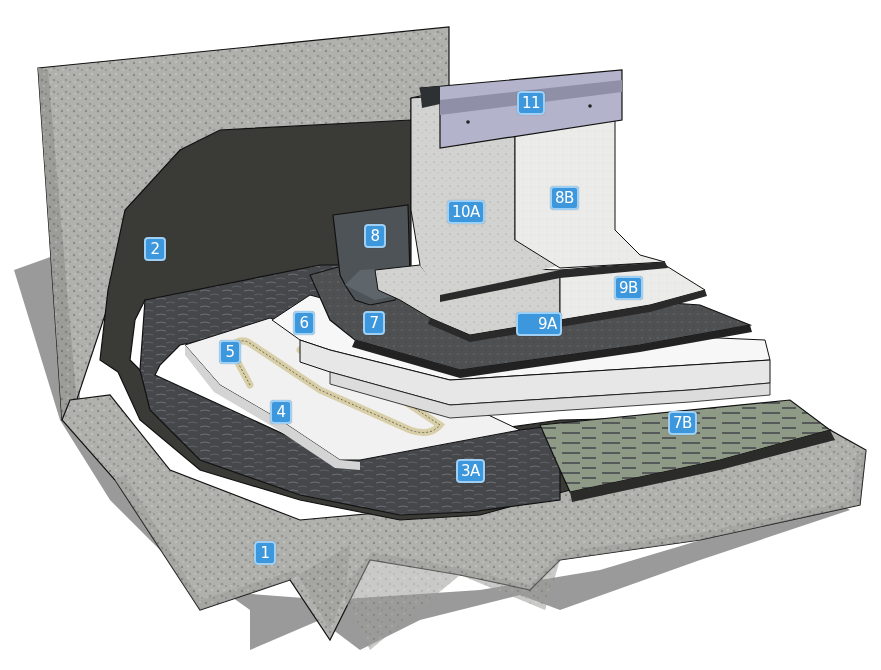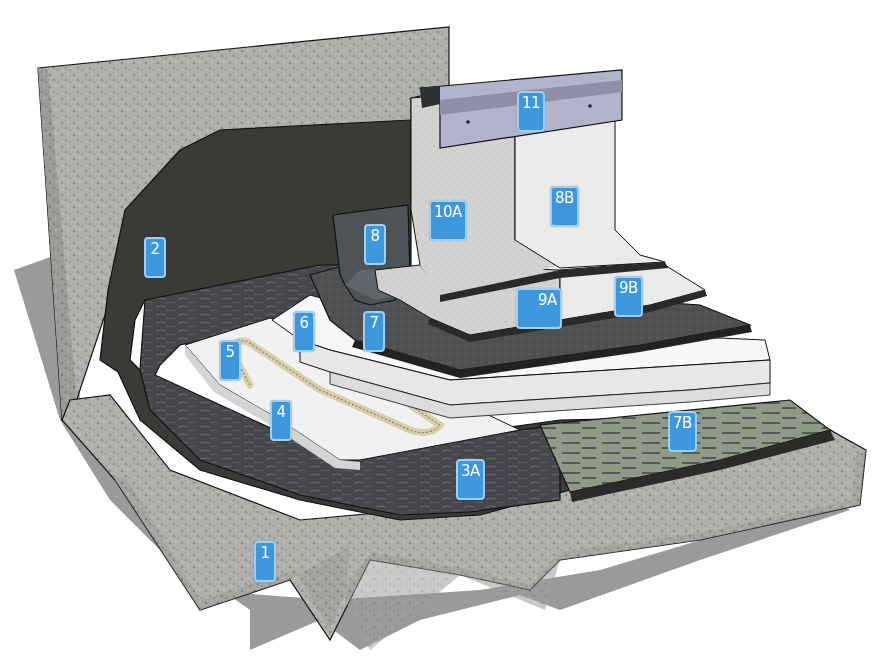--- a/index.html
+++ b/index.html
@@ -1,21 +1,21 @@
 <!DOCTYPE html>
 <html><head>
 <meta charset="utf-8">
 <style>
   html, body { margin: 0; padding: 0; background: #ffffff; }
   body { width: 881px; height: 670px; position: relative; overflow: hidden; font-family: "DejaVu Sans", sans-serif; }
   #stage { position: absolute; left: 0; top: 0; width: 881px; height: 670px; }
   svg { position: absolute; left: 0; top: 0; }
   .callout {
     position: absolute;
-    min-width: 22px; height: 41px;
+    min-width: 22px; height: 24px;
     padding: 0 3px;
     box-sizing: border-box;
     background: #3d97dc;
     border: 2px solid #9fd0f4;
     border-radius: 4px;
     color: #ffffff;
     font-family: "DejaVu Sans", sans-serif;
     font-size: 15px;
     line-height: 20px;
     text-align: center;
@@ -119,18 +119,18 @@
 
   <div class="callout" style="left:254px;top:541px;">1</div>
   <div class="callout" style="left:144px;top:237px;">2</div>
   <div class="callout" style="left:456px;top:459px;">3A</div>
   <div class="callout" style="left:668px;top:411px;">7B</div>
   <div class="callout" style="left:270px;top:400px;">4</div>
   <div class="callout" style="left:219px;top:340px;">5</div>
   <div class="callout" style="left:293px;top:311px;">6</div>
   <div class="callout" style="left:363px;top:311px;">7</div>
   <div class="callout" style="left:364px;top:224px;">8</div>
-  <div class="callout" style="left:516px;top:288px;padding-left:20px;">9A</div>
+  <div class="callout" style="left:516px;top:312px;padding-left:20px;">9A</div>
   <div class="callout" style="left:614px;top:276px;text-align:right;">9B</div>
-  <div class="callout" style="left:429px;top:200px;">10A</div>
+  <div class="callout" style="left:447px;top:200px;">10A</div>
   <div class="callout" style="left:550px;top:186px;">8B</div>
   <div class="callout" style="left:517px;top:91px;">11</div>
 </div>
 
 </body></html>

